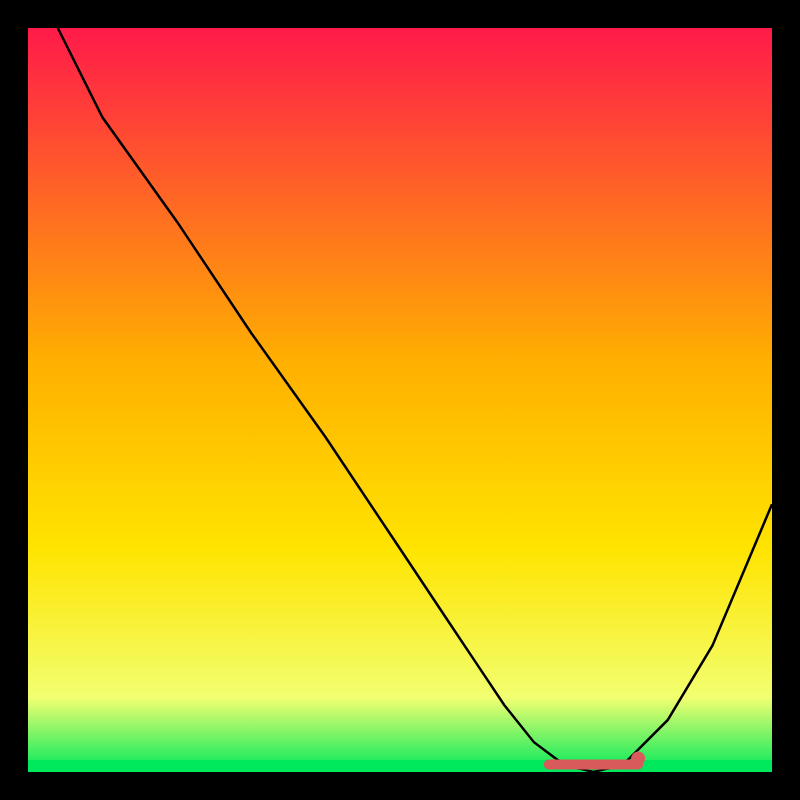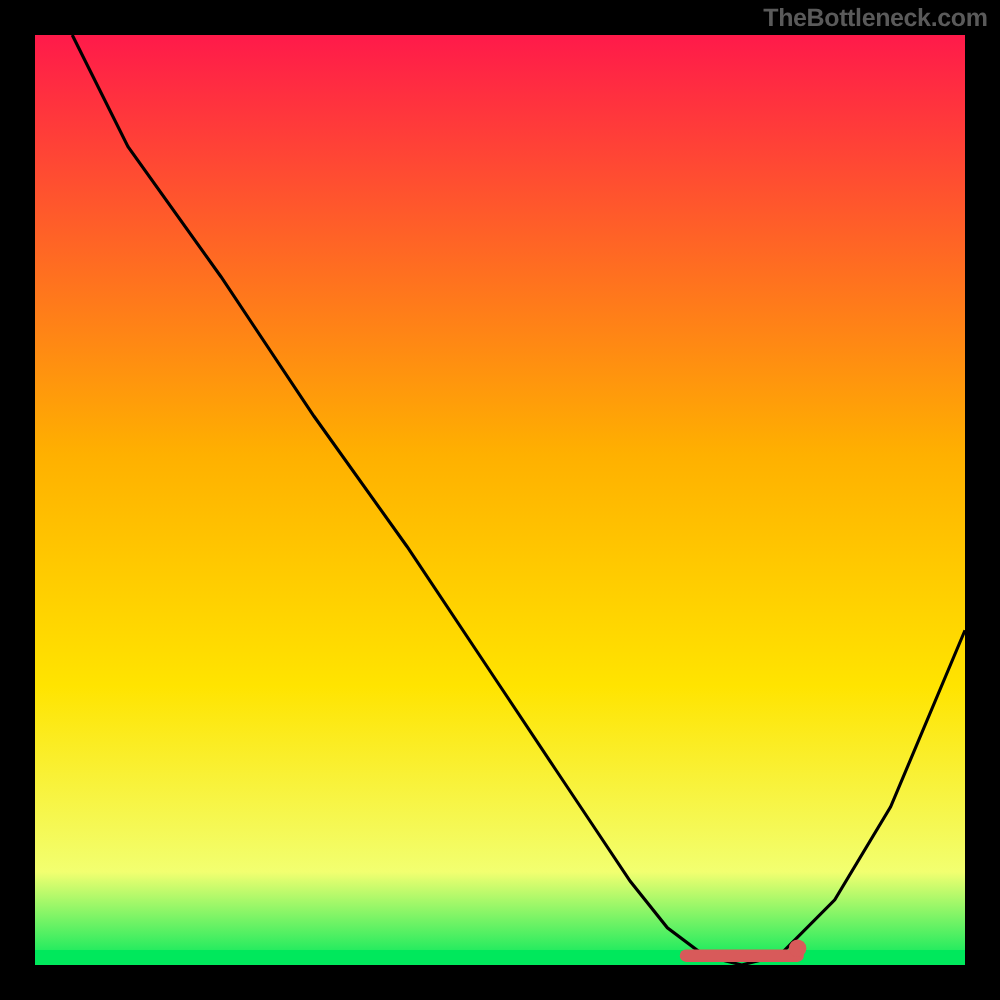--- a/index.html
+++ b/index.html
@@ -48,14 +48,13 @@
     <rect id="plot-area" x="28" y="28" width="744" height="744" fill="url(#bg-grad)"></rect>
 
     <rect x="28" y="760" width="744" height="12" fill="#00e85c"></rect>
 
     <path id="curve-path" d="M57.8 28.0 L102.4 117.3 L176.8 221.4 L251.2 333.0 L325.6 437.2 L400.0 548.8 L444.6 615.8 L474.4 660.4 L504.2 705.0 L533.9 742.2 L563.7 764.6 L593.4 772.0 L623.2 764.6 L667.8 719.9 L712.5 645.5 L772.0 504.2" fill="none" stroke="#000000" stroke-width="2.5"></path>
 
     <path id="marker-path" d="M548.8 764.56 L638.0799999999999 764.56" fill="none" stroke="#d85a5a" stroke-width="10" stroke-linecap="round"></path>
     <circle id="marker-dot" cx="638.0799999999999" cy="758.56" r="7" fill="#d85a5a"></circle>
   </svg>
 
-  <div class="watermark">TheBottleneck.com</div>
 </div>
 
 </body></html>

